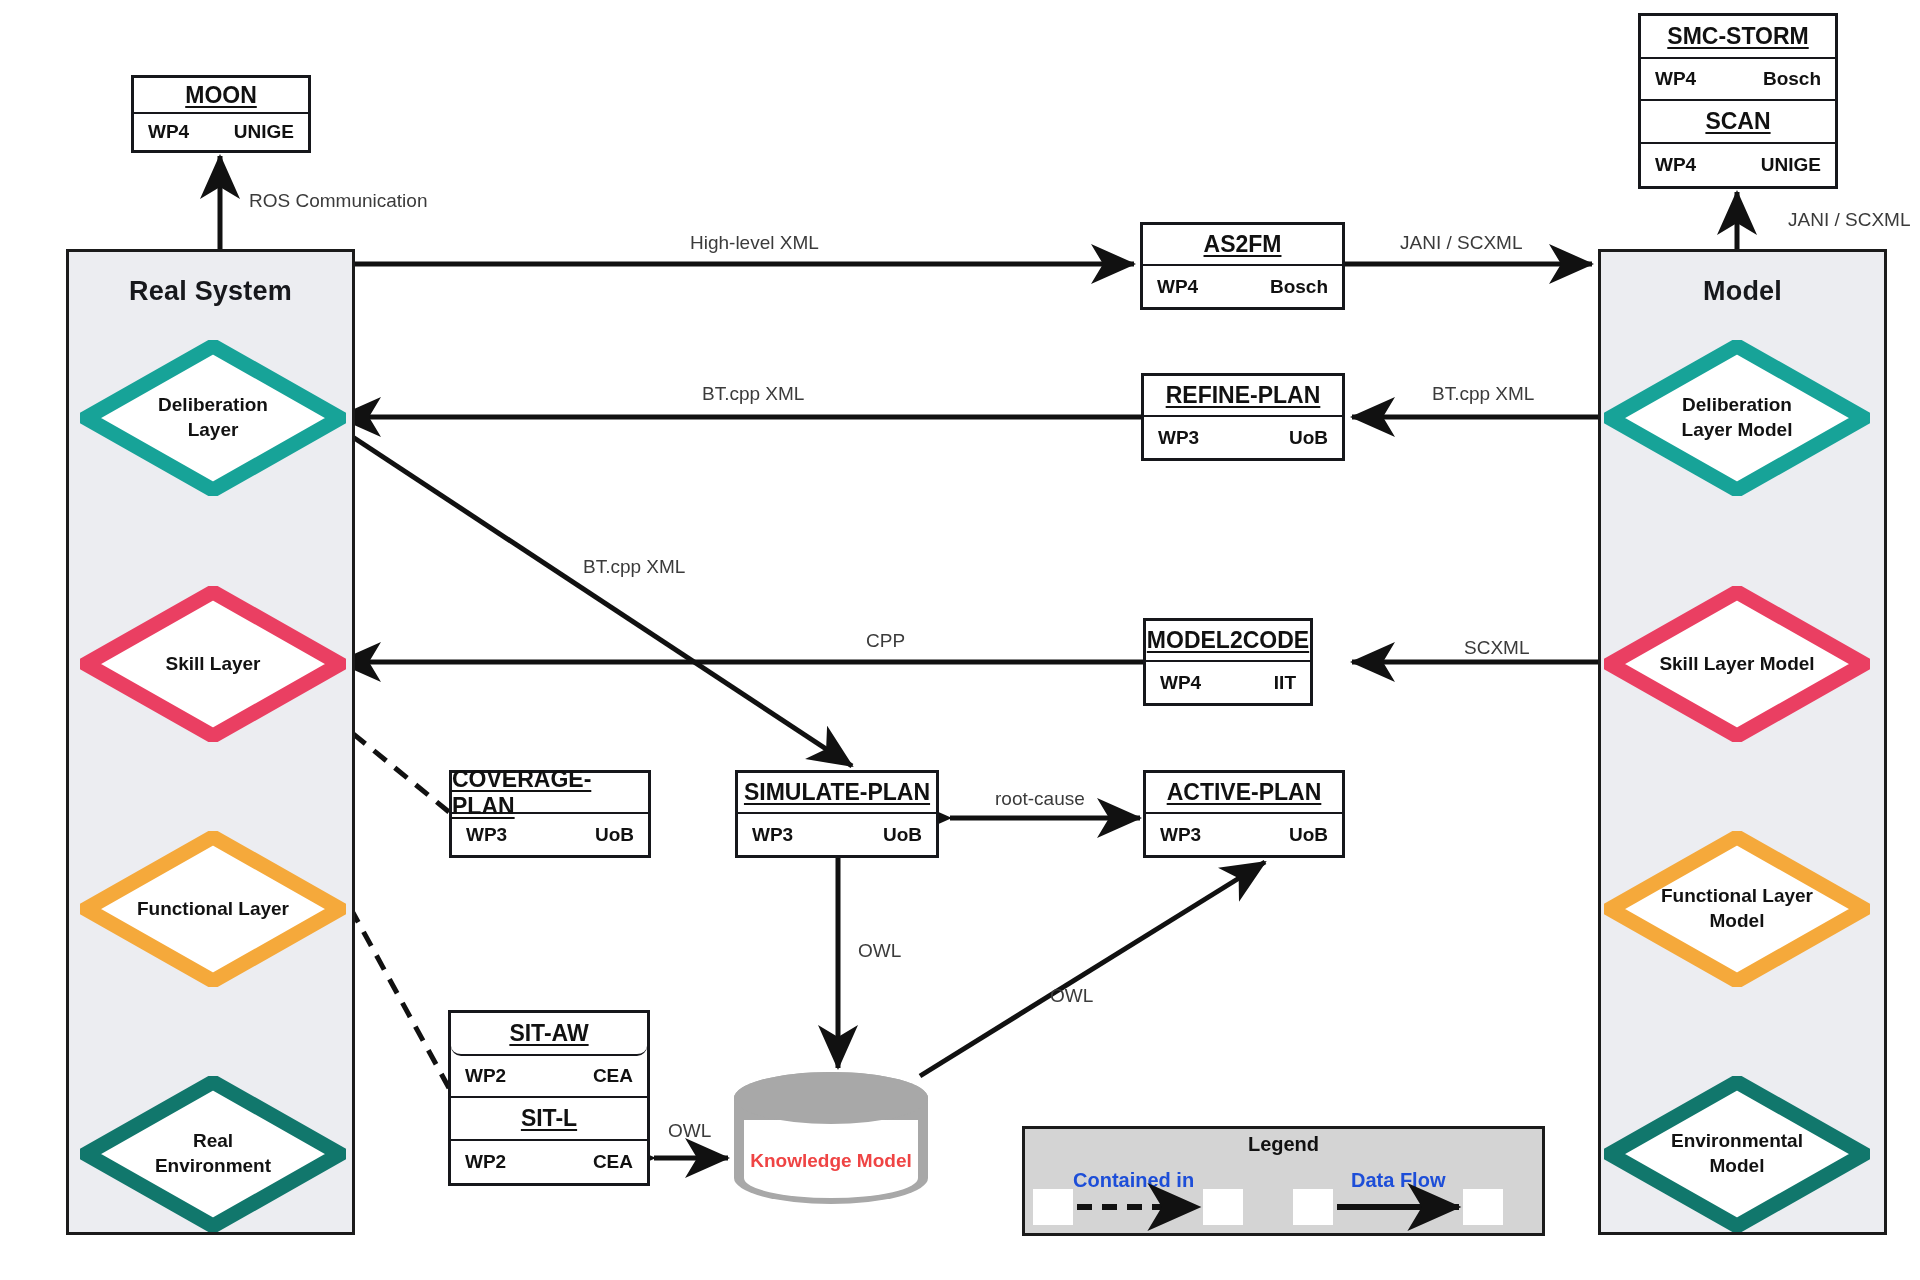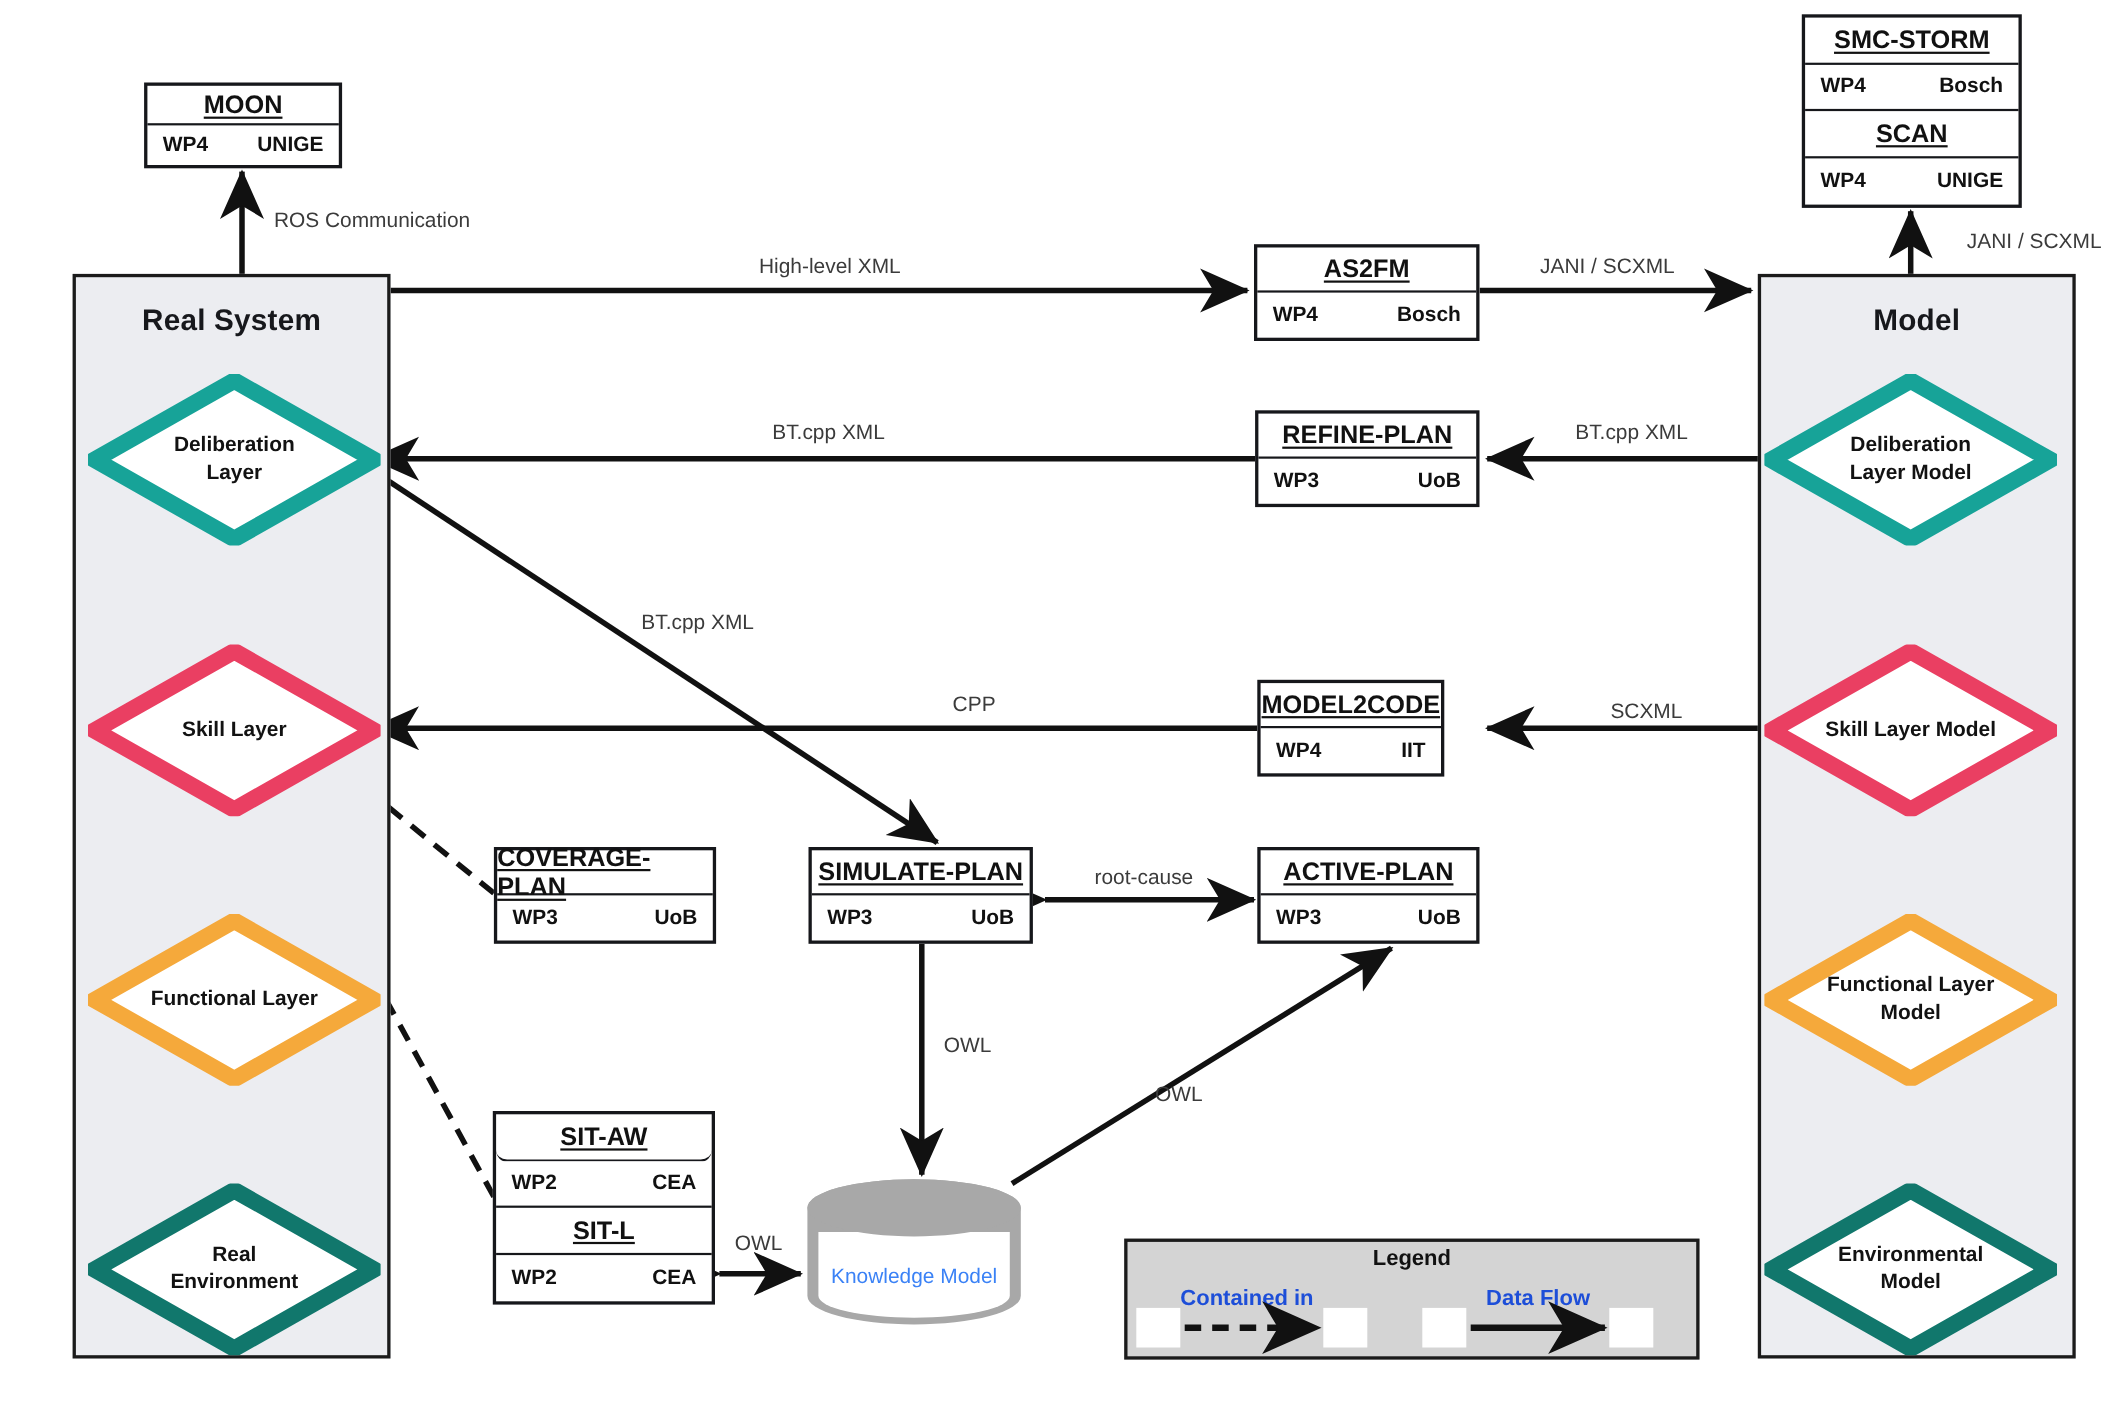--- a/index.html
+++ b/index.html
@@ -27,21 +27,21 @@
   
   .dia{position:absolute;display:flex;align-items:center;justify-content:center;}
   .dia svg{position:absolute;left:0;top:0;}
   .dia .lbl{position:relative;text-align:center;font-weight:bold;font-size:19px;line-height:1.3;color:#121212;z-index:2;width:72%;}
 
   
   .elbl{position:absolute;font-size:19px;color:#3b3b3b;white-space:nowrap;font-family:"Liberation Sans",sans-serif;}
 
   
   .cyl{position:absolute;}
-  .cyl .lbl{position:absolute;width:100%;text-align:center;font-weight:normal;font-size:19px;color:#3b82f6;}
+  .cyl .lbl{position:absolute;width:100%;text-align:center;font-weight:bold;font-size:19px;color:#ef4444;}
 
   
   .legend{position:absolute;background:#d4d4d4;border:3px solid #1b1b1b;box-sizing:border-box;}
   .legend .ltitle{position:absolute;width:100%;text-align:center;font-weight:bold;font-size:20px;color:#111;}
   .legend .litem{position:absolute;font-weight:bold;font-size:20px;color:#1d4ed8;white-space:nowrap;}
   .legend .chip{position:absolute;background:#fff;}
 </style>
 </head>
 <body>
 

